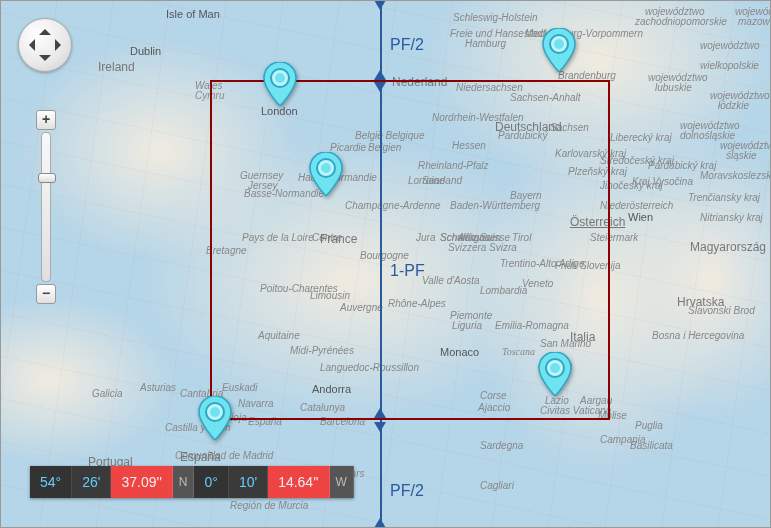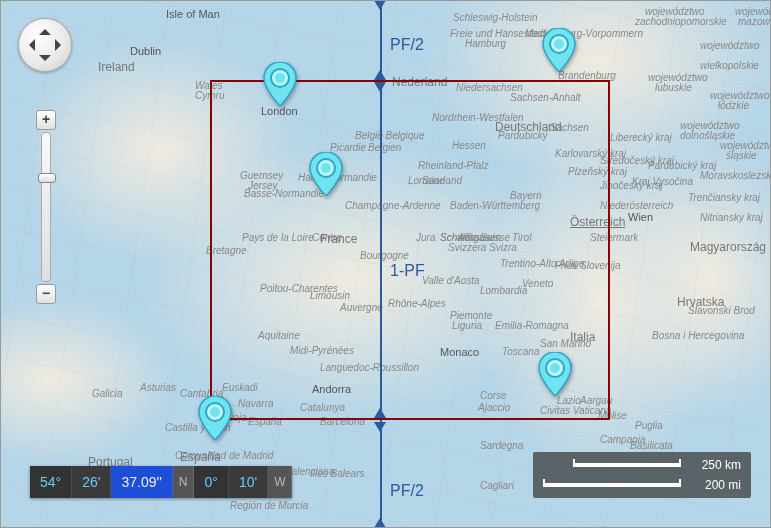--- a/index.html
+++ b/index.html
@@ -95,21 +95,21 @@
     position: absolute; left: 30px; bottom: 30px; height: 32px;
     display: flex; align-items: stretch; box-shadow: 0 1px 3px rgba(0,0,0,0.4);
   }
   .coord-cell {
     display: flex; align-items: center; justify-content: center;
     padding: 0 10px; font-size: 14px; color: #fff;
     border-right: 1px solid rgba(255,255,255,0.12);
   }
   .coord-cell.dark1 { background: #333; color: #6cf; }
   .coord-cell.dark2 { background: #3a3a3a; color: #6cf; }
-  .coord-cell.dark3 { background: #1d4ed8; color: #eee; }
+  .coord-cell.dark3 { background: #ef4444; color: #eee; }
   .coord-cell.hemi { background: #555; color: #bbb; font-size: 12px; padding: 0 6px; }
   
   
   .scale-bar {
     position: absolute; right: 20px; bottom: 30px;
     background: rgba(60,60,60,0.75); padding: 6px 10px; border-radius: 2px;
     display: flex; flex-direction: column; gap: 6px;
   }
   .scale-row { display: flex; align-items: center; justify-content: flex-end; gap: 8px; }
   .scale-line {
@@ -168,23 +168,23 @@
       <span class="map-label " style="left: 458px; top: 232px;">Aargau</span>
       <span class="map-label " style="left: 512px; top: 232px;">Tirol</span>
       <span class="map-label " style="left: 500px; top: 258px;">Trentino-Alto Adige</span>
       <span class="map-label " style="left: 422px; top: 275px;">Valle d'Aosta</span>
       <span class="map-label " style="left: 450px; top: 310px;">Piemonte</span>
       <span class="map-label " style="left: 480px; top: 285px;">Lombardia</span>
       <span class="map-label " style="left: 522px; top: 278px;">Veneto</span>
       <span class="map-label " style="left: 555px; top: 260px;">Friuli</span>
       <span class="map-label " style="left: 452px; top: 320px;">Liguria</span>
       <span class="map-label " style="left: 495px; top: 320px;">Emilia-Romagna</span>
-      <span class="map-label " style="left: 502px; top: 346px;">Toscana</span>
+      <span class="map-label " style="left: 502px; top: 346px; font-family: Liberation Serif, serif;">Toscana</span>
       <span class="map-label " style="left: 540px; top: 360px;">Umbria</span>
-      <span class="map-label " style="left: 545px; top: 395px; margin-left: 12px;">Lazio</span>
+      <span class="map-label " style="left: 545px; top: 395px;">Lazio</span>
       <span class="map-label " style="left: 580px; top: 395px;">Aargau</span>
       <span class="map-label " style="left: 598px; top: 410px;">Molise</span>
       <span class="map-label " style="left: 600px; top: 434px;">Campania</span>
       <span class="map-label " style="left: 635px; top: 420px;">Puglia</span>
       <span class="map-label " style="left: 630px; top: 440px;">Basilicata</span>
       <span class="map-label " style="left: 540px; top: 338px;">San Marino</span>
       <span class="map-label " style="left: 540px; top: 405px;">Civitas Vaticana</span>
       <span class="map-label " style="left: 580px; top: 260px;">Slovenija</span>
       <span class="map-label " style="left: 652px; top: 330px;">Bosna i Hercegovina</span>
       <span class="map-label " style="left: 688px; top: 305px;">Slavonski Brod</span>
@@ -314,28 +314,19 @@
     <div class="zoom-btn">−</div>
   </div>
 
   <div class="coord-bar">
     <div class="coord-cell dark1">54°</div>
     <div class="coord-cell dark2">26'</div>
     <div class="coord-cell dark3">37.09''</div>
     <div class="coord-cell hemi">N</div>
     <div class="coord-cell dark1">0°</div>
     <div class="coord-cell dark2">10'</div>
+    <div class="coord-cell dark3">14.64''</div>
     <div class="coord-cell hemi">W</div>
   </div>
 
-  <div class="scale-bar">
-    <div class="scale-row">
-      <div class="scale-line" style="width:108px"></div>
-      <div class="scale-text">250 km</div>
-    </div>
-    <div class="scale-row">
-      <div class="scale-line" style="width:138px"></div>
-      <div class="scale-text">200 mi</div>
-    </div>
-  </div>
 
   <div class="border"></div>
 </div>
 
 </body></html>

